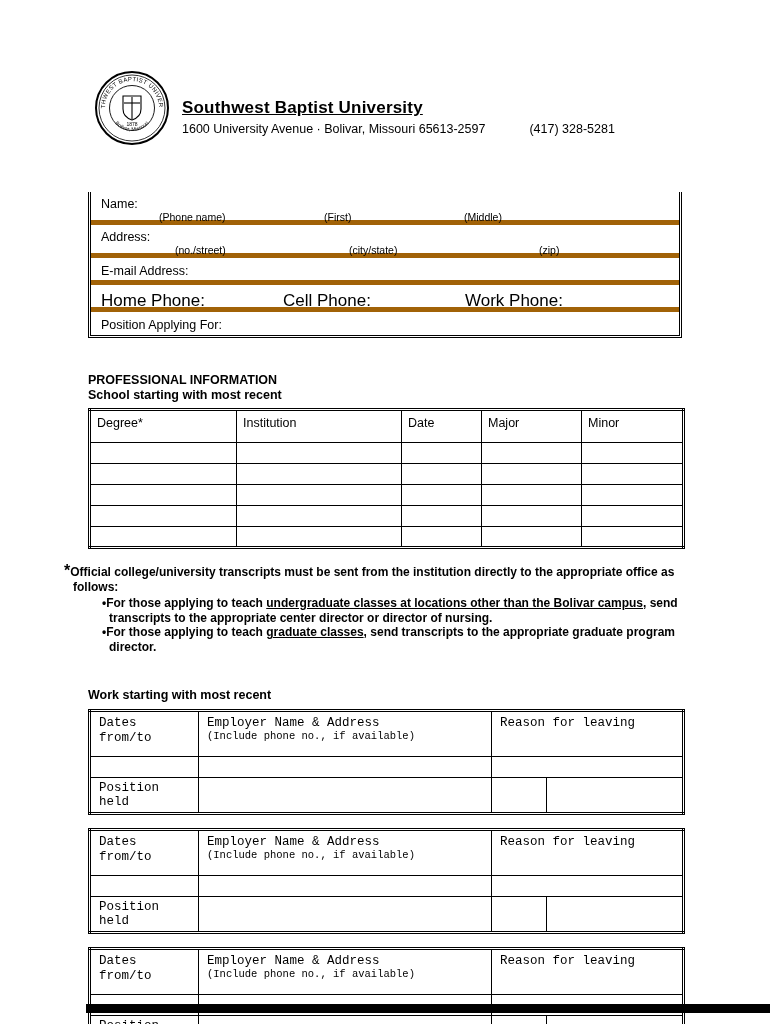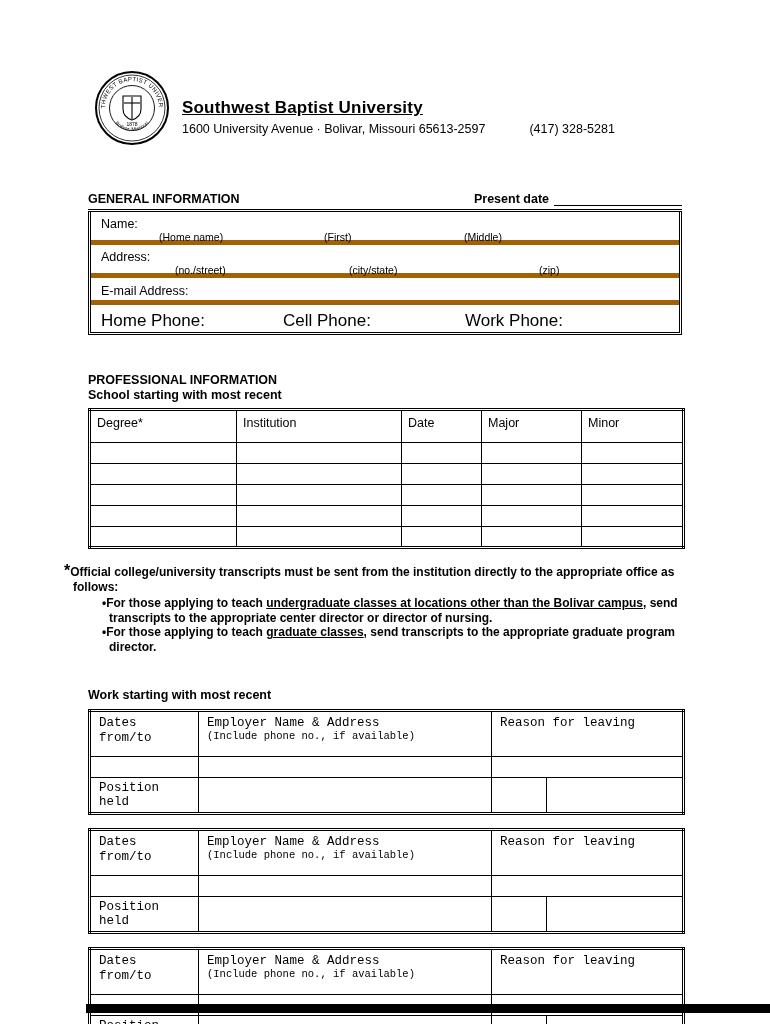--- a/index.html
+++ b/index.html
@@ -101,50 +101,47 @@
     <div class="header-text">
       <div class="univ-name">Southwest Baptist University</div>
       <div class="addr-line">
         <span>1600 University Avenue · Bolivar, Missouri 65613-2597</span><span class="phone">(417) 328-5281</span>
       </div>
     </div>
   </div>
 
 
   <div class="general">
-    <div class="section-head">
-      <span>GENERAL INFORMATION</span>
-      <span class="present-date">
-        <span>Present date</span>
-        <span class="date-line"></span>
-      </span>
-    </div>
     <div class="gen-box">
       <div class="gen-row row-name">
         <span class="lbl">Name:</span>
         <span class="fill"></span>
-        <span class="sub n1">(Home name)</span>
+        <span class="sub n1">(Phone name)</span>
         <span class="sub n2">(First)</span>
         <span class="sub n3">(Middle)</span>
       </div>
       <div class="gen-row row-address">
         <span class="lbl">Address:</span>
         <span class="fill"></span>
         <span class="sub a1">(no./street)</span>
         <span class="sub a2">(city/state)</span>
         <span class="sub a3">(zip)</span>
       </div>
       <div class="gen-row row-email">
         <span class="lbl">E-mail Address:</span>
         <span class="fill"></span>
       </div>
       <div class="gen-row row-phones">
         <span class="sub p1">Home Phone:</span>
         <span class="sub p2">Cell Phone:</span>
         <span class="sub p3">Work Phone:</span>
+      </div>
+      <div class="gen-row row-position">
+        <span class="lbl">Position Applying For:</span>
+        <span class="fill"></span>
       </div>
     </div>
   </div>
 
   <div class="professional">
     <div class="bold-line">PROFESSIONAL INFORMATION</div>
     <div class="bold-line">School starting with most recent</div>
     <table class="pro-table">
       <colgroup>
           <col class="c1">

